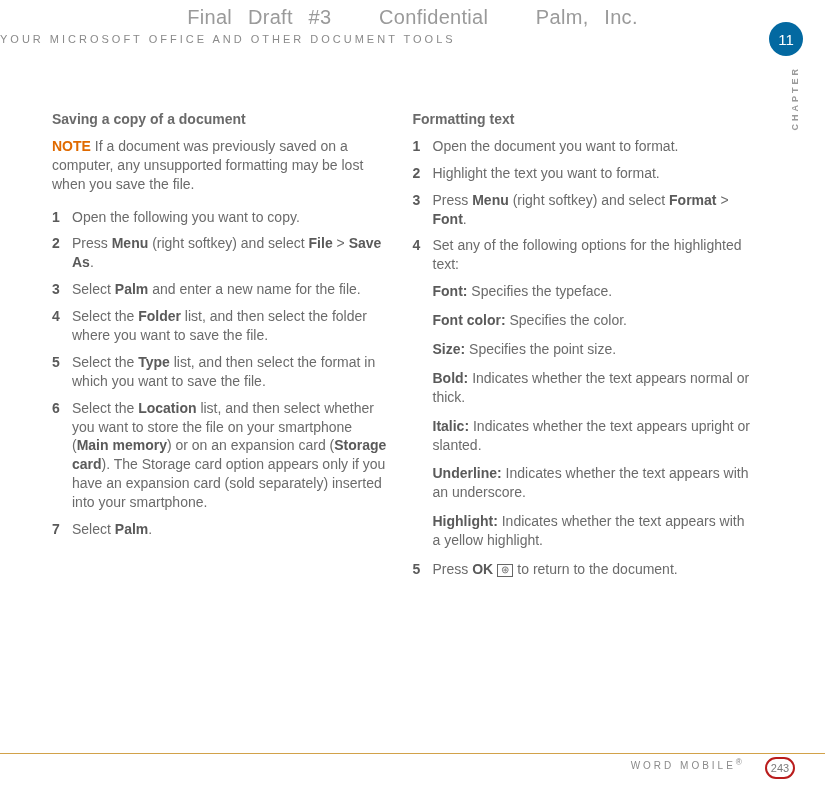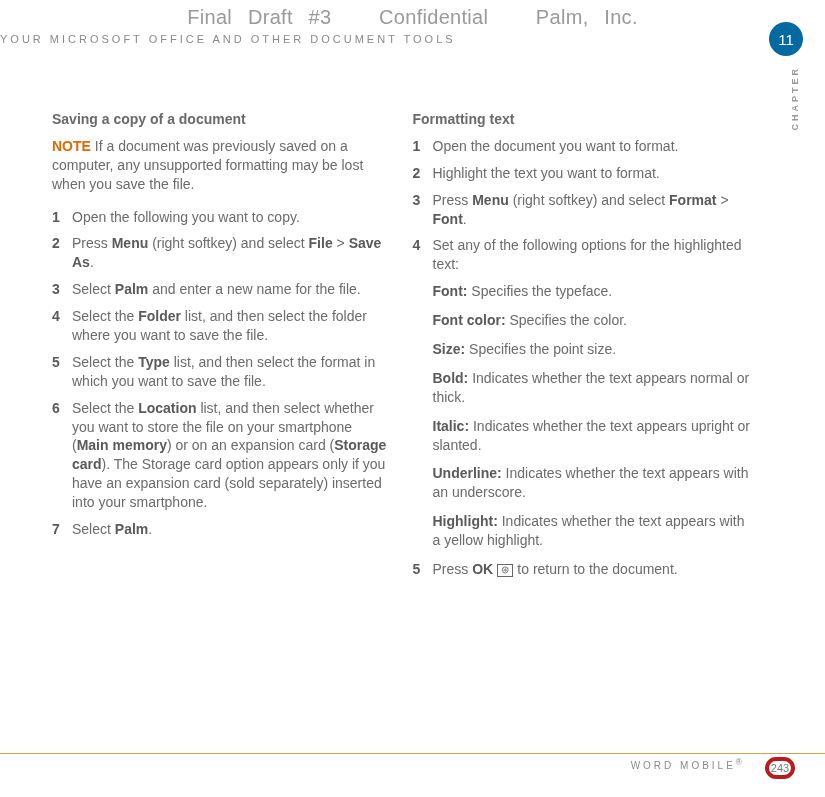--- a/index.html
+++ b/index.html
@@ -128,21 +128,21 @@
       gap: 20px;
     }
     .footer-text {
       font-size: 10px;
       letter-spacing: 3px;
       color: #8a8a8a;
     }
     .page-num-badge {
       width: 30px;
       height: 22px;
-      border: 4px solid #b91c1c;
+      border: 2px solid #b91c1c;
       border-radius: 11px;
       display: flex;
       align-items: center;
       justify-content: center;
       font-size: 11px;
       color: #7a7a7a;
     }
   </style>
 </head>
 <body>

